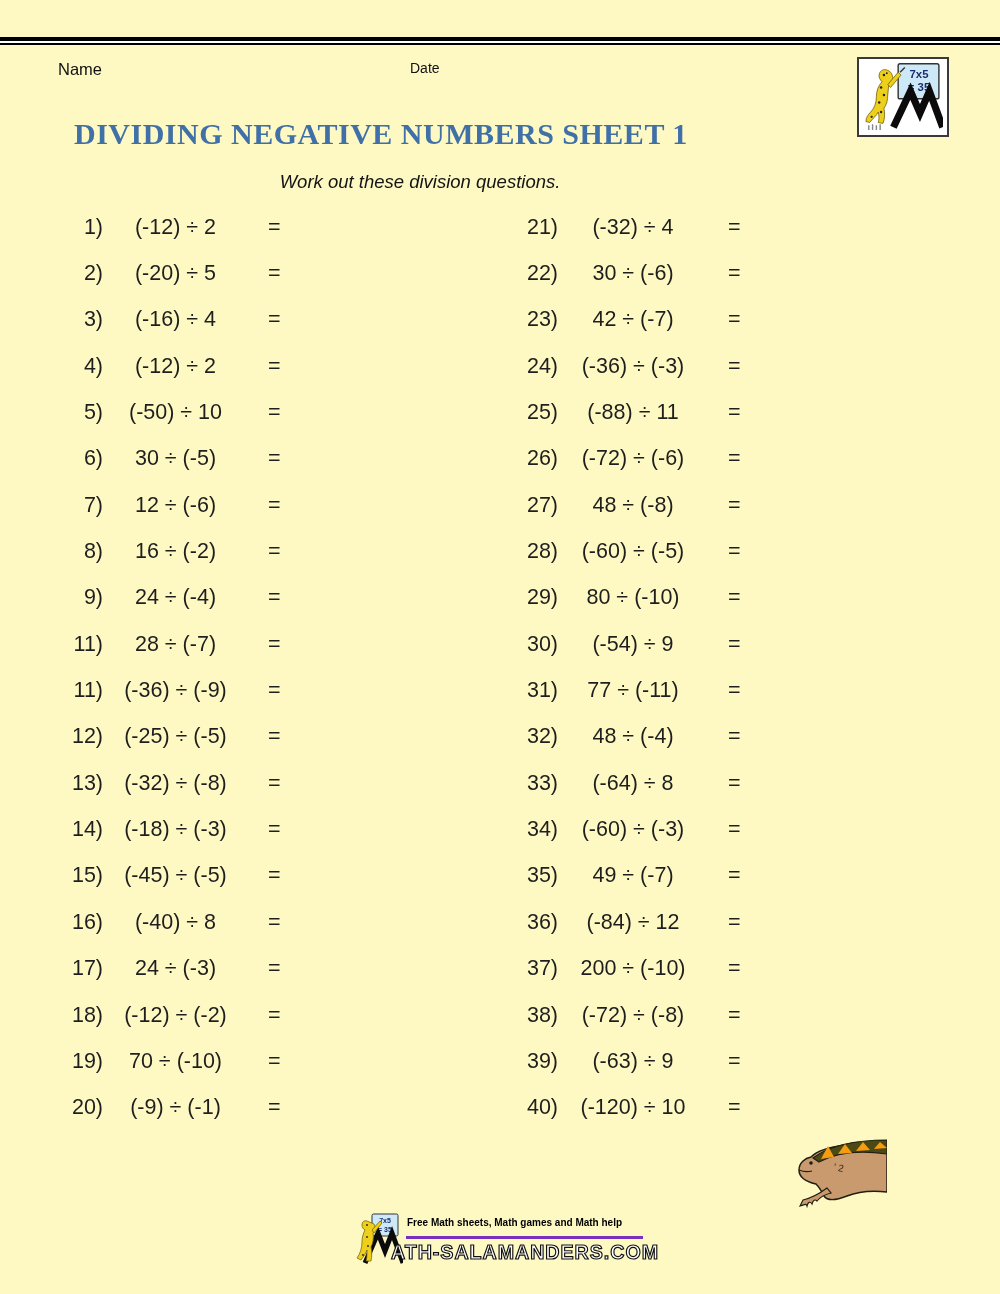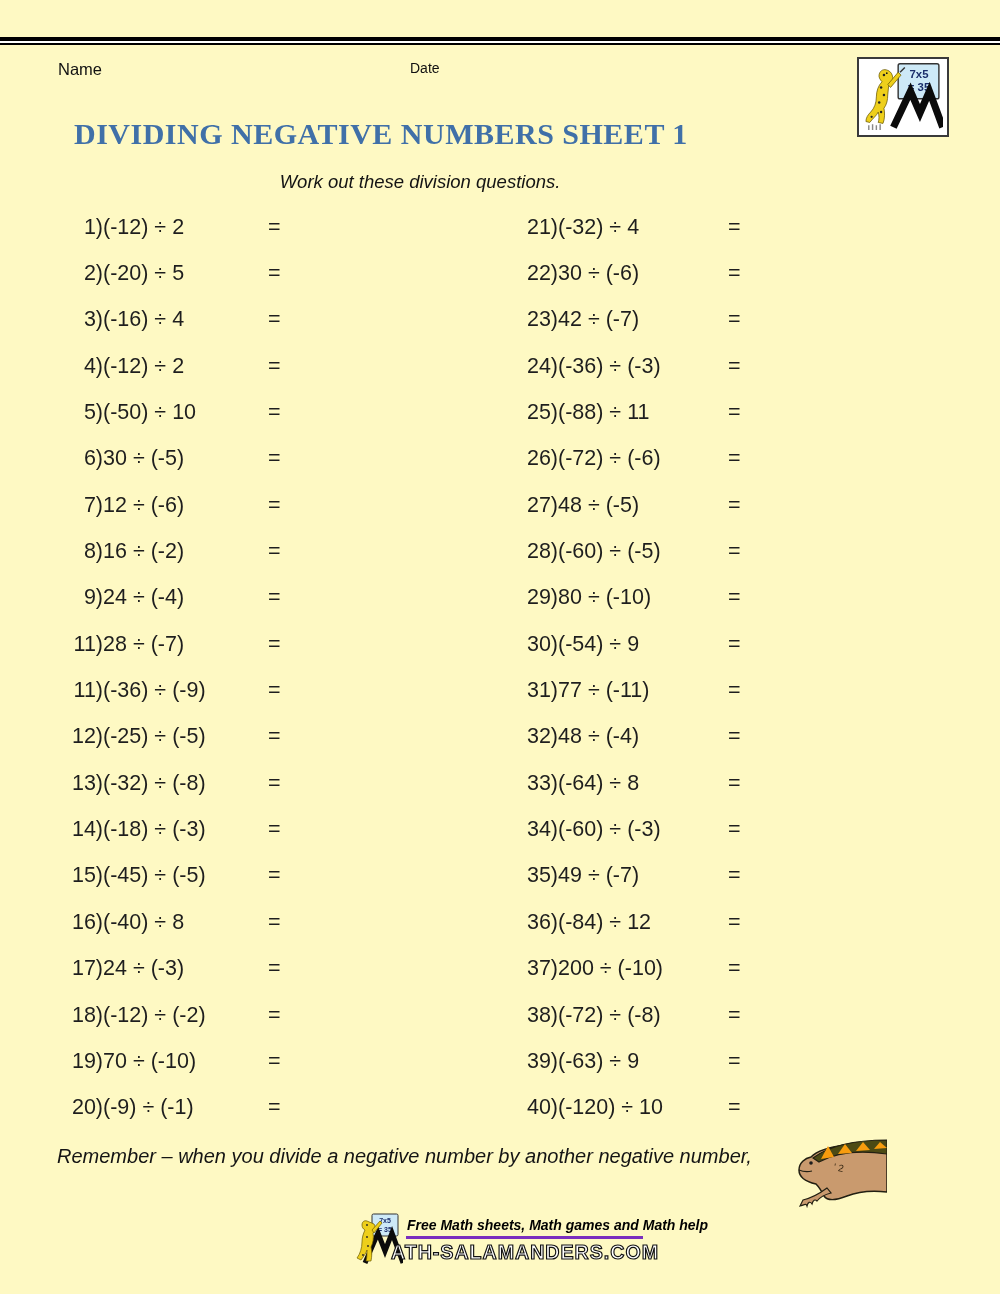--- a/index.html
+++ b/index.html
@@ -22,32 +22,32 @@
          font-family:"Liberation Serif","DejaVu Serif",serif;
          font-weight:bold;font-size:30px;letter-spacing:0.5px;color:#4070a8;}
 
   .instruction{position:absolute;left:0;top:171px;width:840px;text-align:center;
                font-style:italic;font-size:18.5px;color:#141414;}
 
   .problems{position:absolute;left:0;top:204px;width:760px;}
   .prow{display:grid;grid-template-columns:103px 145px 52px 155px 103px 150px 52px;
         height:46.35px;align-items:center;font-size:21.5px;}
   .pn{text-align:right;}
-  .pe{text-align:left;white-space:nowrap;}
+  .pe{text-align:center;white-space:nowrap;}
   .pq{padding-left:20px;}
 
   .reminder{position:absolute;left:57px;top:1139px;width:730px;
             font-style:italic;font-size:20px;line-height:35px;color:#141414;}
 
   .lizard{position:absolute;left:797px;top:1136px;}
 
   .footer{position:absolute;left:355px;top:1210px;width:320px;height:58px;}
   .easel-logo{position:absolute;left:0;top:3px;}
-  .tagline{position:absolute;left:52px;top:7px;font-size:14px;font-weight:bold;
-           white-space:nowrap;color:#000;font-style:italic;}
+  .tagline{position:absolute;left:52px;top:7px;font-size:10px;font-weight:bold;
+           white-space:nowrap;color:#000;}
   .purple-line{position:absolute;left:51px;top:26px;width:237px;height:3px;background:#7b2fbe;}
   .sitetext{position:absolute;left:30px;top:29px;}
 </style>
 </head>
 <body>
 
 <div class="page">
 
   <div class="topbar">
     <div class="tb-thick"></div>
@@ -140,21 +140,21 @@
         <span class="pn">26)</span>
         <span class="pe">(-72) ÷ (-6)</span>
         <span class="pq">=</span>
       </div>
     <div class="prow">
         <span class="pn">7)</span>
         <span class="pe">12 ÷ (-6)</span>
         <span class="pq">=</span>
         <span></span>
         <span class="pn">27)</span>
-        <span class="pe">48 ÷ (-5)</span>
+        <span class="pe">48 ÷ (-8)</span>
         <span class="pq">=</span>
       </div>
     <div class="prow">
         <span class="pn">8)</span>
         <span class="pe">16 ÷ (-2)</span>
         <span class="pq">=</span>
         <span></span>
         <span class="pn">28)</span>
         <span class="pe">(-60) ÷ (-5)</span>
         <span class="pq">=</span>
@@ -263,21 +263,20 @@
         <span class="pe">(-9) ÷ (-1)</span>
         <span class="pq">=</span>
         <span></span>
         <span class="pn">40)</span>
         <span class="pe">(-120) ÷ 10</span>
         <span class="pq">=</span>
       </div>
   </div>
 
   <div class="reminder">
-    <div>Remember – when you divide a negative number by another negative number,</div>
   </div>
 
   <svg class="lizard" width="90" height="76" viewBox="0 0 90 76">
 
     <path d="M2,34 C2,27 8,22 14,21 C20,15 32,11 48,9 L90,7 L90,56 C72,54 60,56 50,60 C40,64 31,66 27,60 C25,56 23,52 19,48 C10,46 2,42 2,34 Z" fill="#c99a6e" stroke="#221f12" stroke-width="1.5"></path>
 
     <path d="M16,22 C32,10 54,4 90,4 L90,18 C62,14 38,17 22,26 Z" fill="#4c4a14" stroke="#221f12" stroke-width="1.2"></path>
     <polygon points="24,23 31,10 37,21" fill="#f79c0e"></polygon>
     <polygon points="41,18 48,8 55,17" fill="#f79c0e"></polygon>
     <polygon points="59,15 66,6 73,14" fill="#f79c0e"></polygon>

